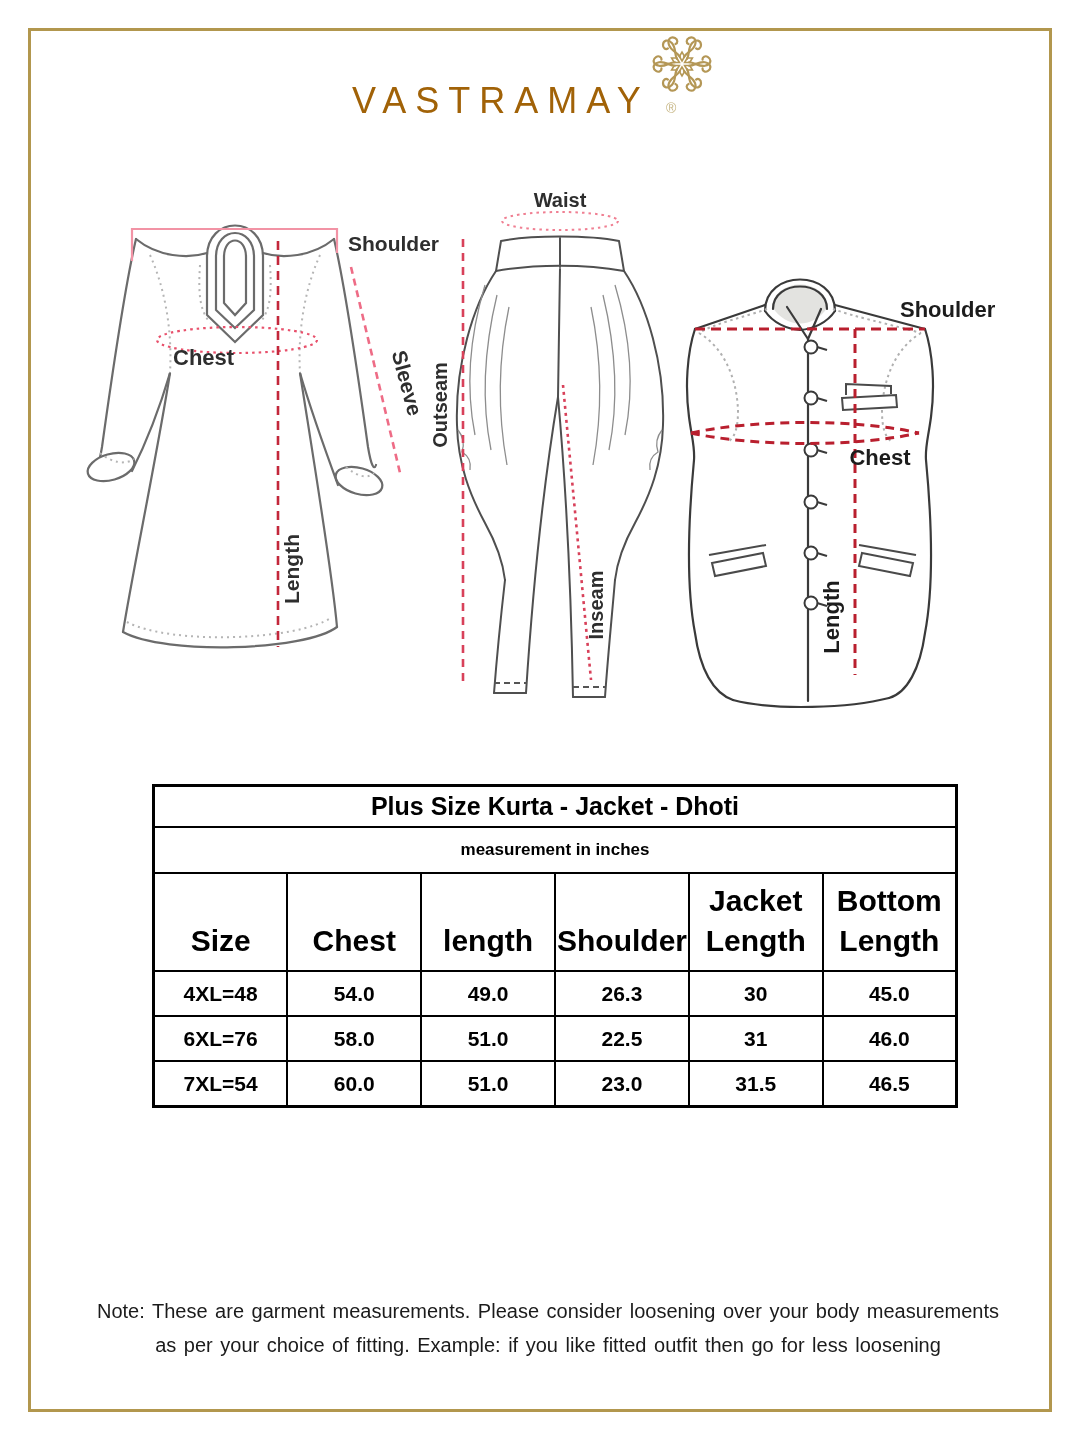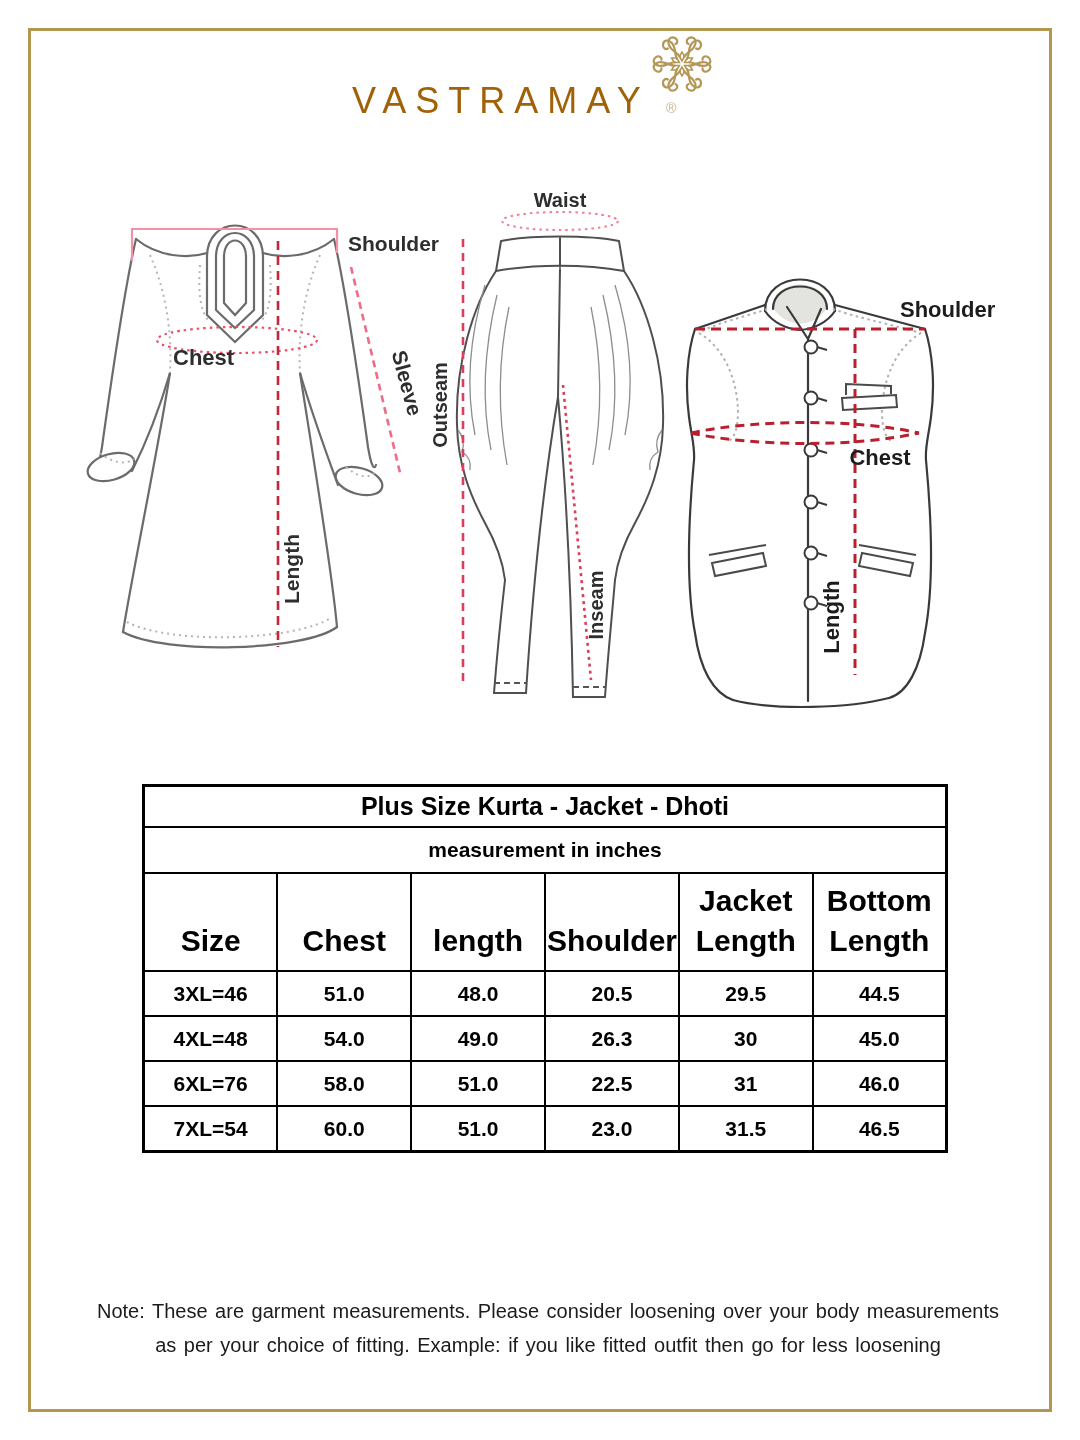--- a/index.html
+++ b/index.html
@@ -17,29 +17,29 @@
     font-size:36px;font-weight:400;letter-spacing:9px;color:#a16207;
     white-space:nowrap;
   }
   .flower{position:absolute;left:652px;top:34px;}
   .reg-mark{position:absolute;left:666px;top:100px;font-size:14px;color:#c6b583;}
   
   .diagram{position:absolute;}
   svg text{font-family:"Liberation Sans",sans-serif;font-weight:bold;}
   
   table.size-chart{
-    position:absolute;left:142px;top:784px;width:806px;
+    position:absolute;left:152px;top:784px;width:806px;
     border-collapse:collapse;table-layout:fixed;background:#fff;
     border:3px solid #000;
   }
   table.size-chart td,table.size-chart th{
     border:2px solid #000;text-align:center;color:#000;overflow:hidden;
   }
   .title-row td{font-size:25px;font-weight:bold;height:37px;}
-  .sub-row td{font-size:21px;font-weight:bold;height:42px;}
+  .sub-row td{font-size:17px;font-weight:bold;height:42px;}
   table.size-chart th{
     font-size:30px;font-weight:bold;height:86px;
     vertical-align:bottom;padding-bottom:9px;line-height:40px;
   }
   .data-row td{font-size:21px;font-weight:bold;height:41px;vertical-align:middle;}
   
   .note{
     position:absolute;left:71px;right:55px;top:1294px;
     text-align:center;font-size:20px;line-height:34px;color:#1b1b1b;
     word-spacing:2px;
@@ -244,28 +244,20 @@
     </tr>
     <tr>
       <th>Size</th>
       <th>Chest</th>
       <th>length</th>
       <th>Shoulder</th>
       <th>Jacket Length</th>
       <th>Bottom Length</th>
     </tr>
     <tr class="data-row">
-      <td>3XL=46</td>
-      <td>51.0</td>
-      <td>48.0</td>
-      <td>20.5</td>
-      <td>29.5</td>
-      <td>44.5</td>
-    </tr>
-    <tr class="data-row">
       <td>4XL=48</td>
       <td>54.0</td>
       <td>49.0</td>
       <td>26.3</td>
       <td>30</td>
       <td>45.0</td>
     </tr>
     <tr class="data-row">
       <td>6XL=76</td>
       <td>58.0</td>

